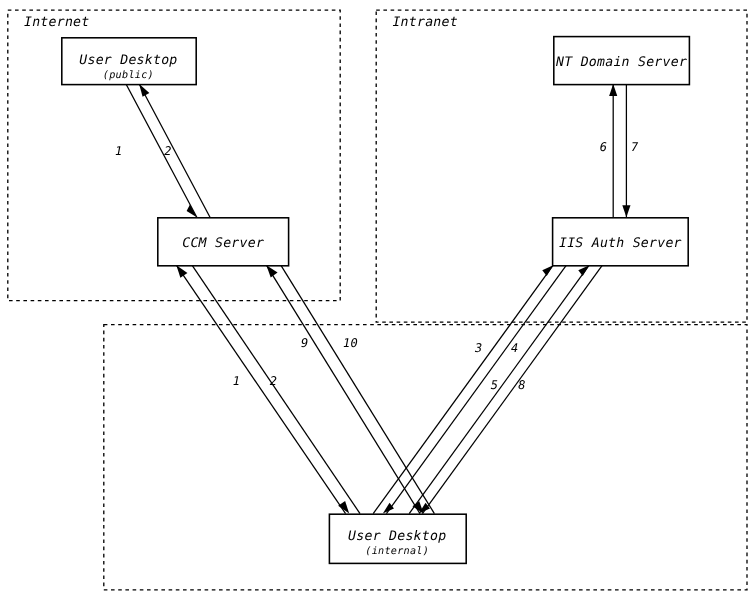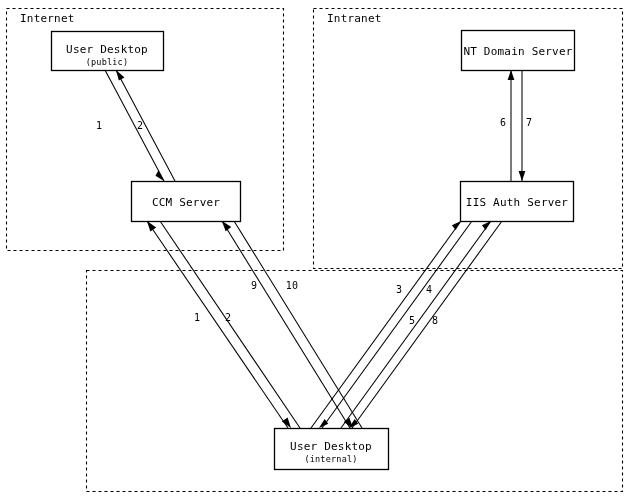--- a/index.html
+++ b/index.html
@@ -4,21 +4,21 @@
 <title>Authentication Flow Diagram</title>
 <style>
   html,body{margin:0;padding:0;background:#ffffff;}
   body{
     width:627px;height:497px;
     font-family:"DejaVu Sans Mono","Liberation Mono",monospace;
     color:#000000;
     overflow:hidden;
     position:relative;
   }
-  #stage{position:absolute;left:0;top:0;width:627px;height:497px;}
+  #stage{position:absolute;left:0;top:0;width:627px;height:497px;font-style:italic;}
   svg#diagram{position:absolute;left:0;top:0;width:627px;height:497px;display:block;}
   .zone-rect{fill:none;stroke:#000000;stroke-width:1.1;stroke-dasharray:3,3;}
   .node-rect{fill:#ffffff;stroke:#000000;stroke-width:1.3;}
   .flow-line{stroke:#000000;stroke-width:1.05;fill:none;}
   .arrow-head{fill:#000000;stroke:none;}
   text{font-family:"DejaVu Sans Mono","Liberation Mono",monospace;fill:#000000;}
   .zone-label{font-size:11px;letter-spacing:0.2px;}
   .node-label{font-size:11px;text-anchor:middle;letter-spacing:0.2px;}
   .node-sub{font-size:8.5px;text-anchor:middle;letter-spacing:0.2px;}
   .step-label{font-size:10px;text-anchor:middle;letter-spacing:0.2px;}

